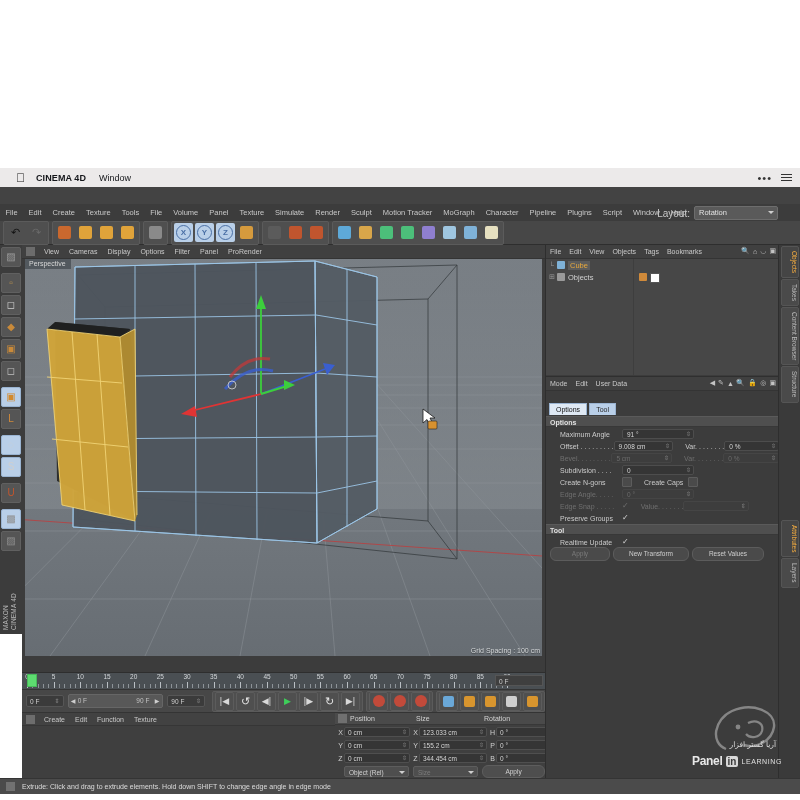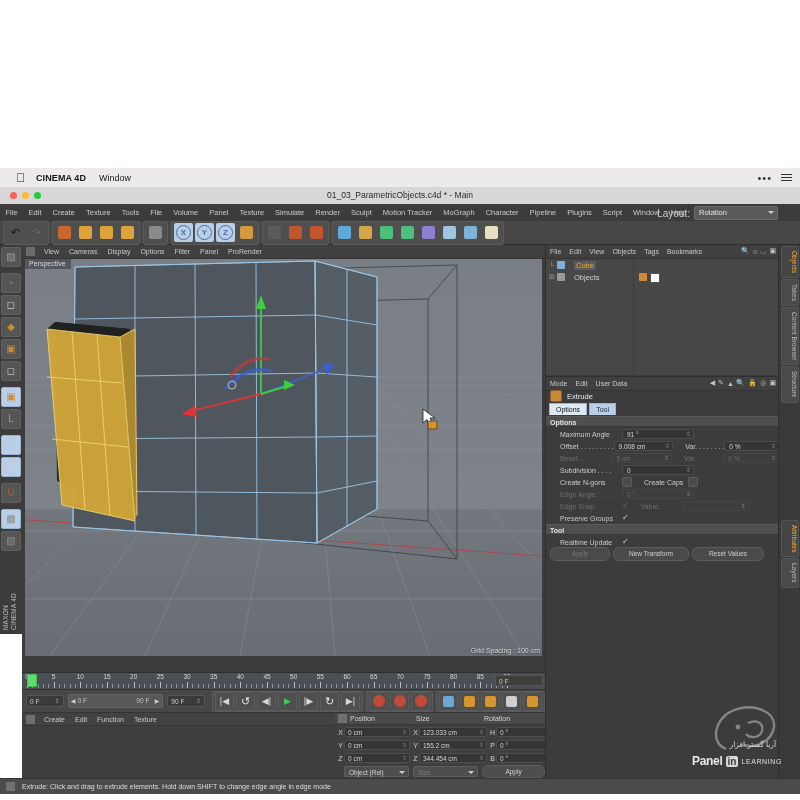--- a/index.html
+++ b/index.html
@@ -131,21 +131,21 @@
 
   
   .rightcol{position:absolute;left:545px;top:77px;width:233px;height:533px;background:#3c3c3c;
             border-left:1px solid #2e2e2e;}
   .omhead{position:absolute;left:0;top:0;width:233px;height:13px;background:#404040;
           border-bottom:1px solid #343434;display:flex;align-items:center;}
   .omhead .m{font-size:7px;color:#c9c9c9;padding:0 4px;}
   .omhead .icons{position:absolute;right:3px;top:2px;display:flex;gap:3px;align-items:center;}
   .ombody{position:absolute;left:0;top:14px;width:233px;height:116px;background:#474747;}
   .orow{display:flex;align-items:center;height:12px;padding-left:3px;}
-  .oname{font-size:7.5px;margin-left:9px;}
+  .oname{font-size:7.5px;margin-left:3px;}
   .ocols{position:absolute;right:0;top:0;width:145px;height:116px;border-left:1px solid #3e3e3e;}
 
   .amhead{position:absolute;left:0;top:131px;width:233px;height:13px;background:#404040;
           border-top:1px solid #2f2f2f;border-bottom:1px solid #343434;display:flex;align-items:center;}
   .amhead .m{font-size:7px;color:#c9c9c9;padding:0 4px;}
   .amobj{position:absolute;left:0;top:145px;width:233px;height:12px;display:flex;align-items:center;padding-left:4px;}
   .amtabs{position:absolute;left:0;top:158px;width:233px;height:12px;display:flex;align-items:flex-end;padding-left:3px;}
   .amtab{height:11px;padding:0 6px;font-size:7px;line-height:11px;color:#2a2a2a;background:#b9cfe8;
          border:1px solid #9ab4d2;border-bottom:none;margin-right:2px;}
   .amtab.act{background:#dfe9f4;color:#101010;}
@@ -196,28 +196,20 @@
       <span class="right">
         <span class="dots3">•••</span>
         <span class="listico">
             <i></i>
             <i></i>
             <i></i>
           </span>
       </span>
     </div>
 
-    <div class="titlebar">
-      <div class="tlights">
-        <span class="tl r"></span>
-        <span class="tl y"></span>
-        <span class="tl g"></span>
-      </div>
-      <div class="ttl">01_03_ParametricObjects.c4d * - Main</div>
-    </div>
 
     <div class="menurow" id="menu-row">
       <span class="m">File</span>
         <span class="m">Edit</span>
         <span class="m">Create</span>
         <span class="m">Texture</span>
         <span class="m">Tools</span>
         <span class="m">File</span>
         <span class="m">Volume</span>
         <span class="m">Panel</span>
@@ -791,24 +783,20 @@
             <span style="font-size: 7px; color: rgb(196, 196, 196);">◀</span>
             <span style="font-size: 7px; color: rgb(196, 196, 196);">✎</span>
             <span style="font-size: 7px; color: rgb(196, 196, 196);">▲</span>
             <span style="font-size: 7px; color: rgb(196, 196, 196);">🔍</span>
             <span style="font-size: 7px; color: rgb(196, 196, 196);">🔒</span>
             <span style="font-size: 7px; color: rgb(196, 196, 196);">◎</span>
             <span style="font-size: 7px; color: rgb(196, 196, 196);">▣</span>
           </span>
         </div>
 
-      <div class="amobj">
-        <span style="width:10px;height:10px;background:#c98a3a;border:1px solid #8a5f24;border-radius:2px;display:inline-block;"></span>
-        <span style="margin-left:5px;font-size:7.5px;color:#e2e2e2;">Extrude</span>
-      </div>
 
       <div class="amtabs" id="am-tabs">
           <span class="amtab act">Options</span>
           <span class="amtab">Tool</span>
         </div>
 
       <div id="am-body">
           <div class="secthead" style="top: 171px;">Options</div>
           <div class="prow" style="top: 183px;">
             <span class="plbl">Maximum Angle</span>

